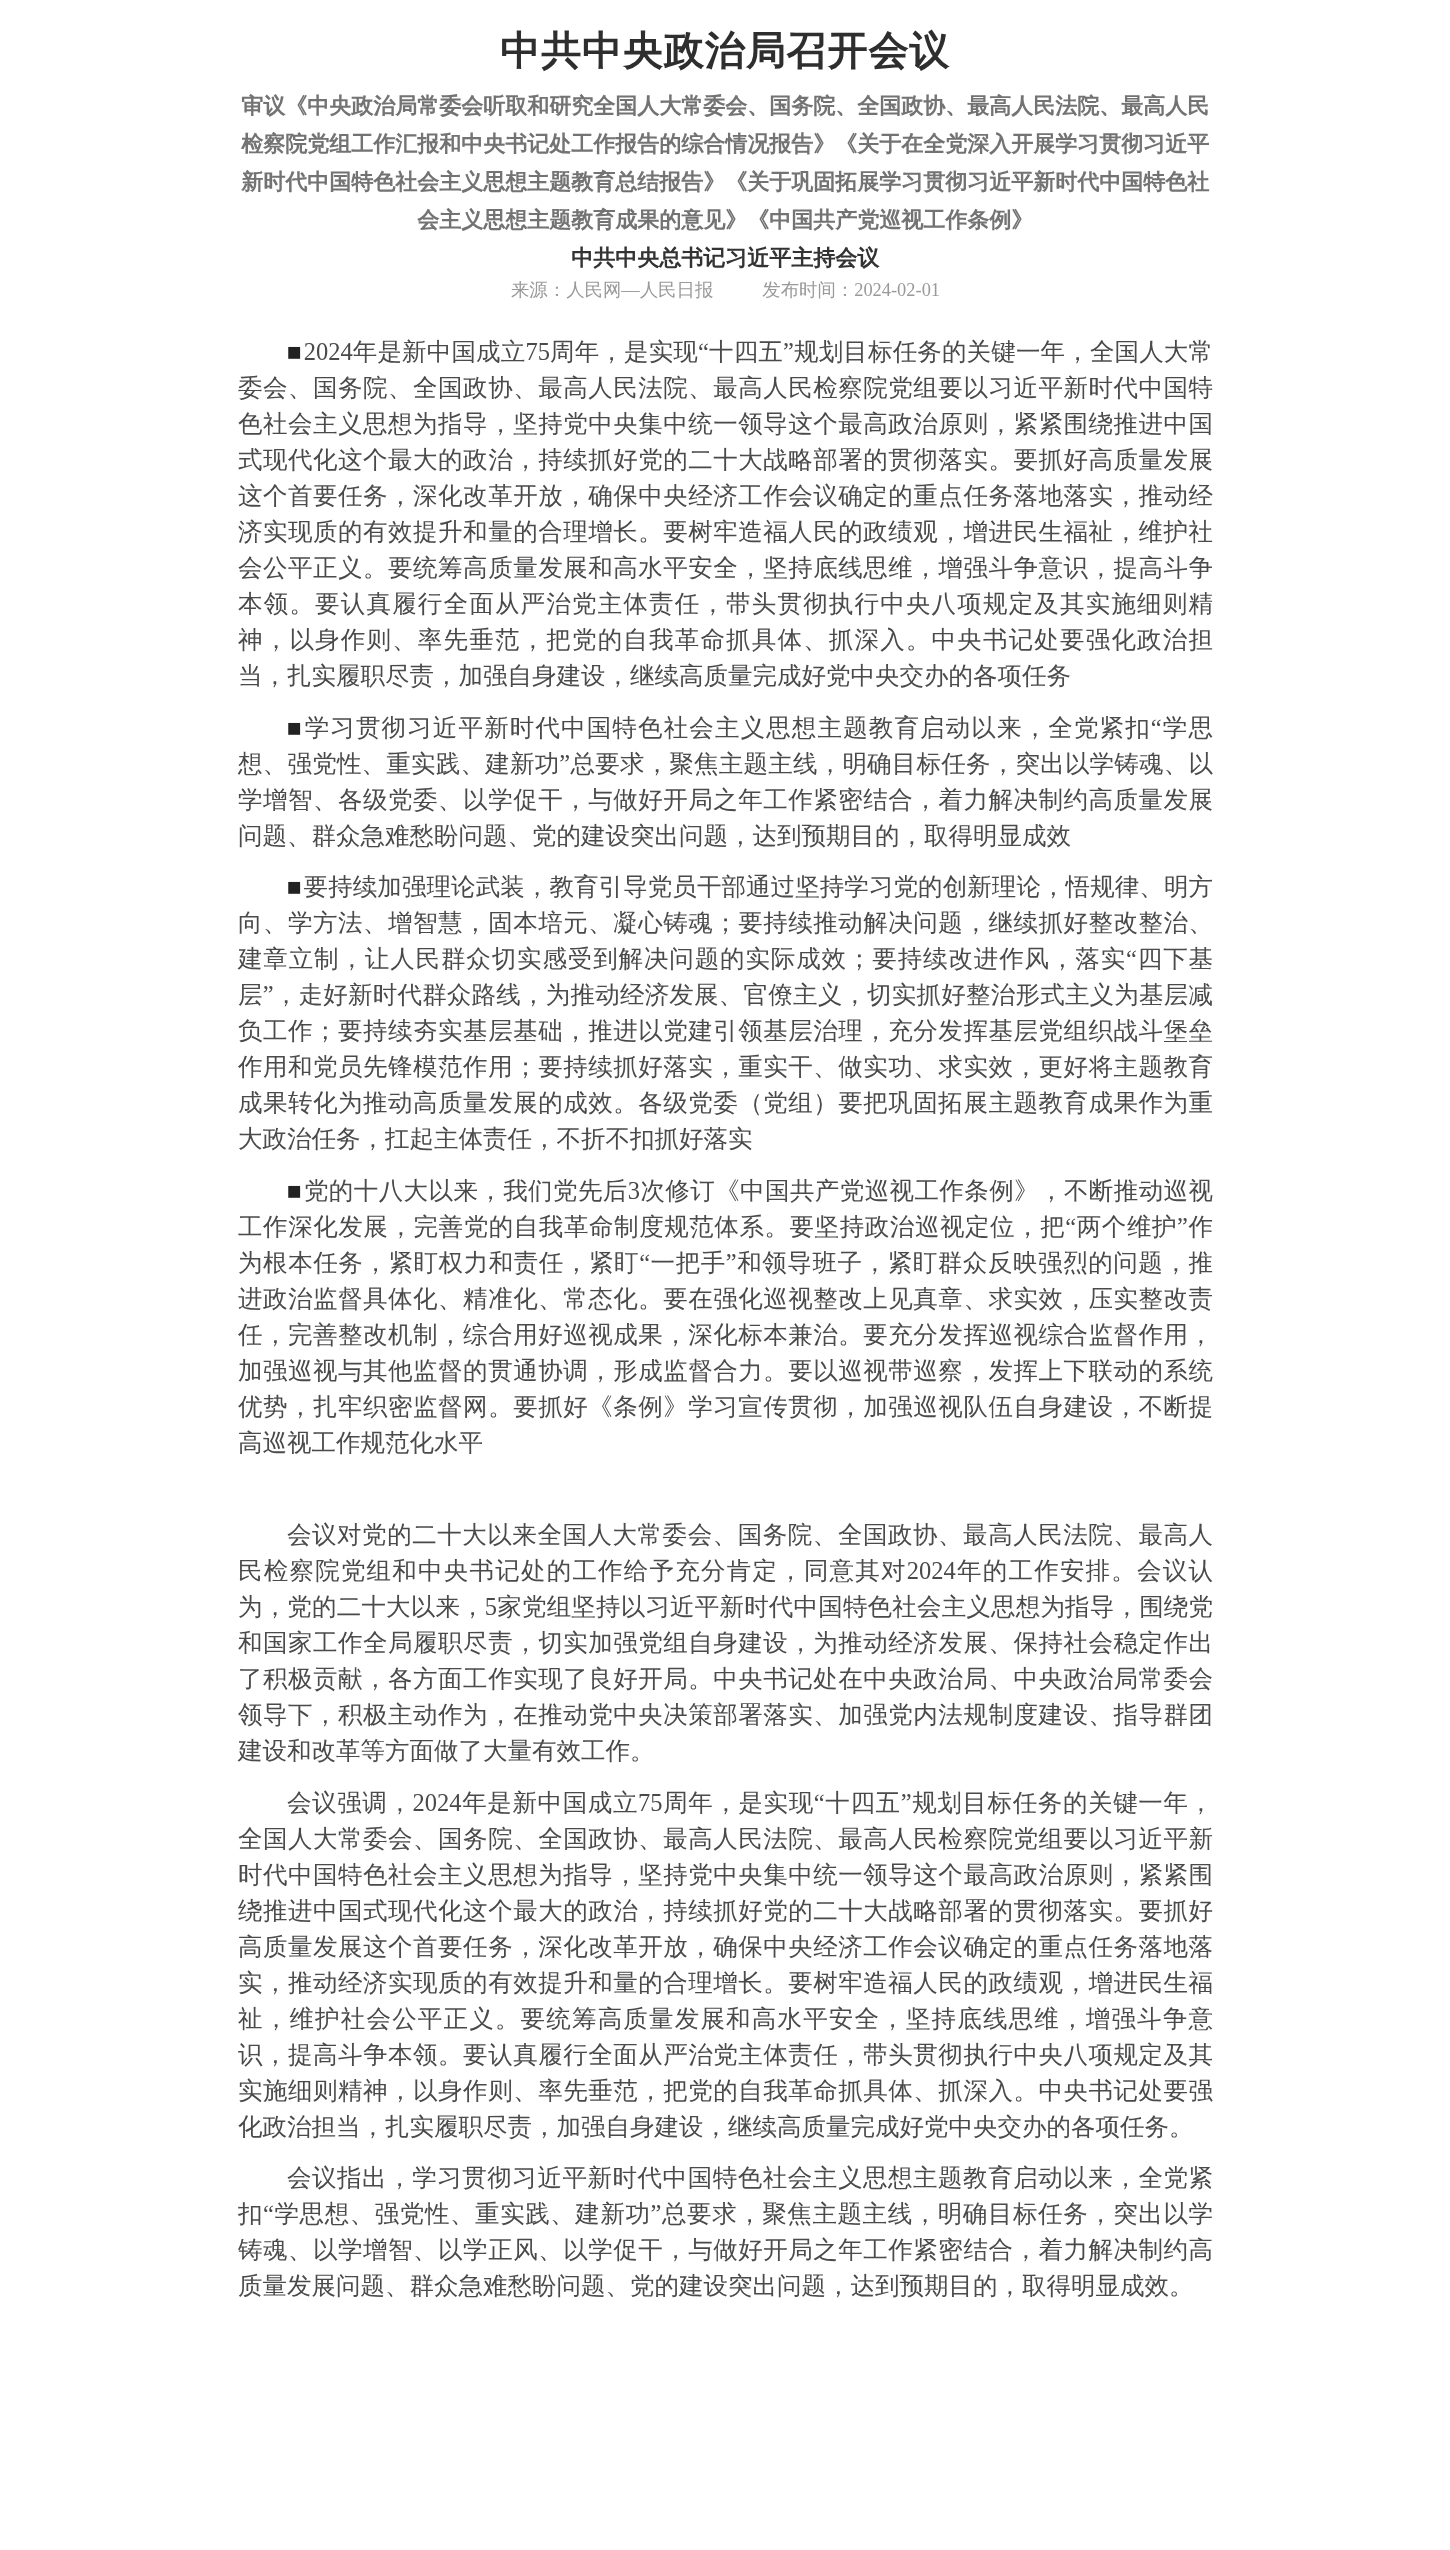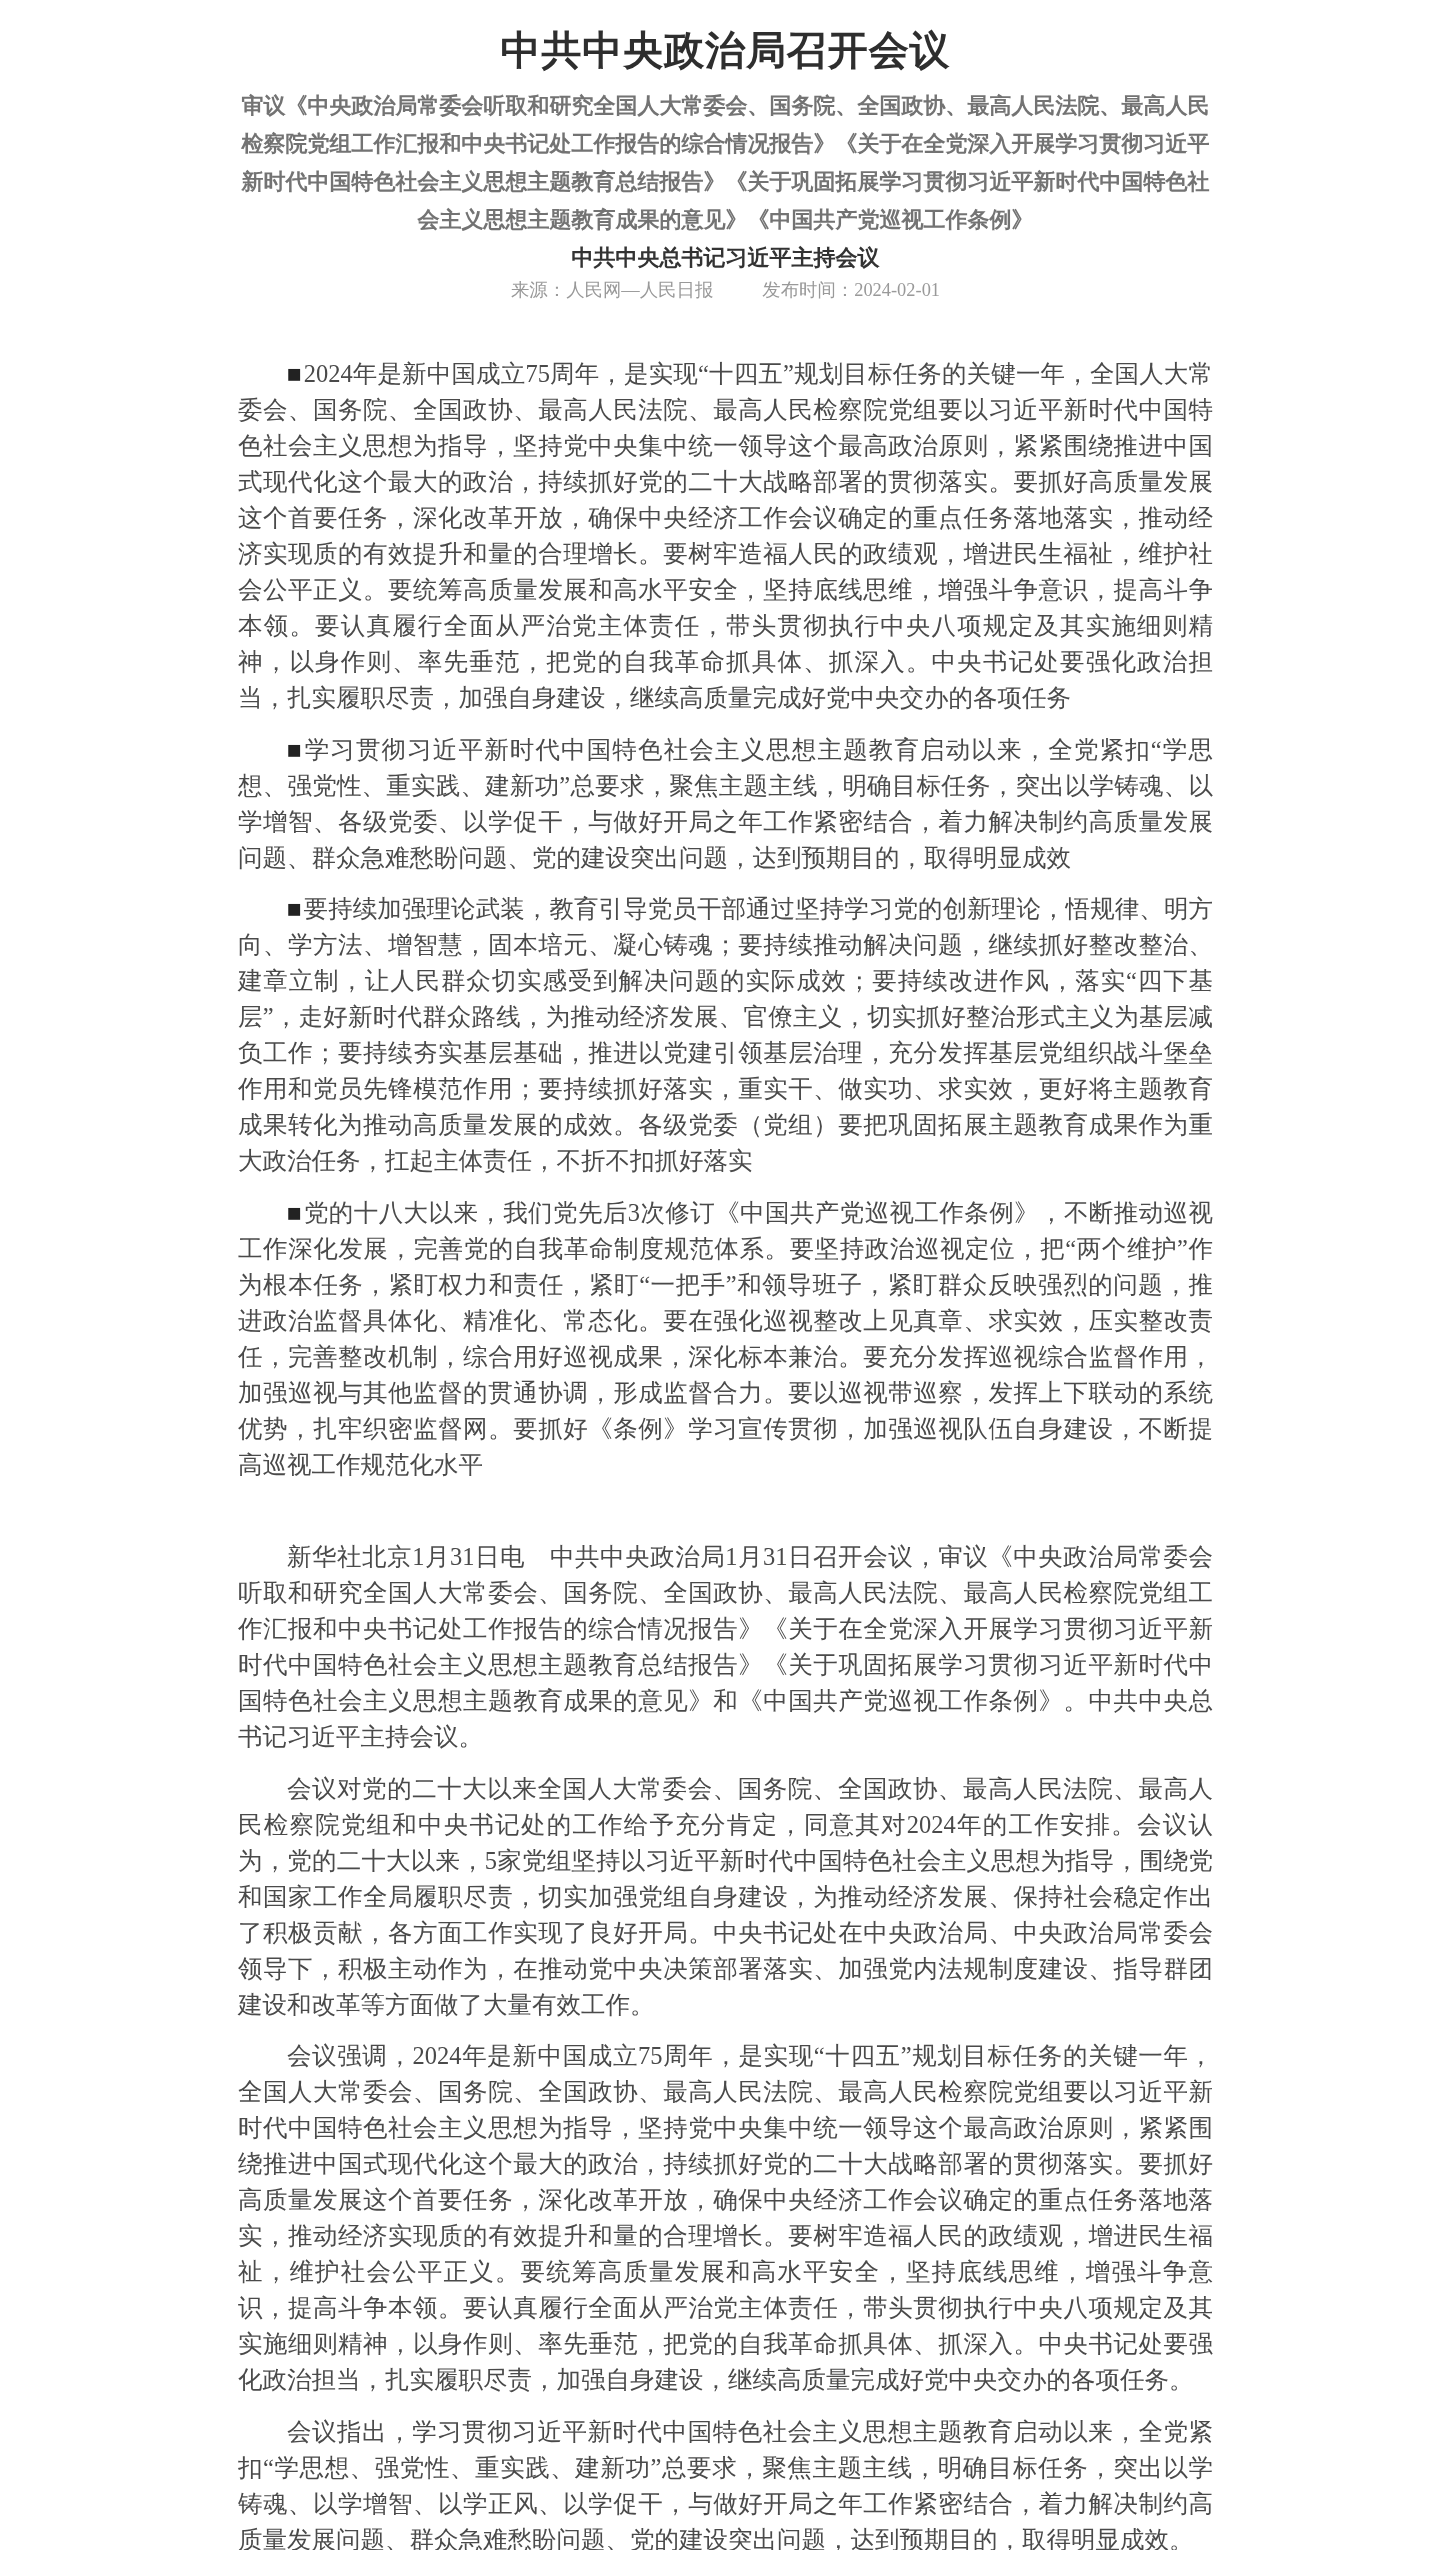--- a/index.html
+++ b/index.html
@@ -40,21 +40,21 @@
     text-align: center;
   }
   .meta {
     text-align: center;
     font-family: "Liberation Serif", serif;
     font-size: 18.4px;
     color: #999999;
   }
   .meta .meta-item { display: inline-block; }
   .meta .meta-gap { display: inline-block; width: 49px; }
-  .highlights { margin-top: 54px; }
+  .highlights { margin-top: 32px; }
   .para {
     font-family: "Liberation Serif", serif;
     font-size: 24.5px;
     line-height: 36px;
     color: #4a4a4a;
     text-indent: 2em;
     margin: 15.7px 0;
     text-align: justify;
   }
   .highlight .bullet {
@@ -79,21 +79,20 @@
     </div>
 
     <div class="highlights">
       <p class="para highlight"><span class="bullet">■</span><span>2024年是新中国成立75周年，是实现“十四五”规划目标任务的关键一年，全国人大常委会、国务院、全国政协、最高人民法院、最高人民检察院党组要以习近平新时代中国特色社会主义思想为指导，坚持党中央集中统一领导这个最高政治原则，紧紧围绕推进中国式现代化这个最大的政治，持续抓好党的二十大战略部署的贯彻落实。要抓好高质量发展这个首要任务，深化改革开放，确保中央经济工作会议确定的重点任务落地落实，推动经济实现质的有效提升和量的合理增长。要树牢造福人民的政绩观，增进民生福祉，维护社会公平正义。要统筹高质量发展和高水平安全，坚持底线思维，增强斗争意识，提高斗争本领。要认真履行全面从严治党主体责任，带头贯彻执行中央八项规定及其实施细则精神，以身作则、率先垂范，把党的自我革命抓具体、抓深入。中央书记处要强化政治担当，扎实履职尽责，加强自身建设，继续高质量完成好党中央交办的各项任务</span></p>
       <p class="para highlight"><span class="bullet">■</span><span>学习贯彻习近平新时代中国特色社会主义思想主题教育启动以来，全党紧扣“学思想、强党性、重实践、建新功”总要求，聚焦主题主线，明确目标任务，突出以学铸魂、以学增智、各级党委、以学促干，与做好开局之年工作紧密结合，着力解决制约高质量发展问题、群众急难愁盼问题、党的建设突出问题，达到预期目的，取得明显成效</span></p>
       <p class="para highlight"><span class="bullet">■</span><span>要持续加强理论武装，教育引导党员干部通过坚持学习党的创新理论，悟规律、明方向、学方法、增智慧，固本培元、凝心铸魂；要持续推动解决问题，继续抓好整改整治、建章立制，让人民群众切实感受到解决问题的实际成效；要持续改进作风，落实“四下基层”，走好新时代群众路线，为推动经济发展、官僚主义，切实抓好整治形式主义为基层减负工作；要持续夯实基层基础，推进以党建引领基层治理，充分发挥基层党组织战斗堡垒作用和党员先锋模范作用；要持续抓好落实，重实干、做实功、求实效，更好将主题教育成果转化为推动高质量发展的成效。各级党委（党组）要把巩固拓展主题教育成果作为重大政治任务，扛起主体责任，不折不扣抓好落实</span></p>
       <p class="para highlight"><span class="bullet">■</span><span>党的十八大以来，我们党先后3次修订《中国共产党巡视工作条例》，不断推动巡视工作深化发展，完善党的自我革命制度规范体系。要坚持政治巡视定位，把“两个维护”作为根本任务，紧盯权力和责任，紧盯“一把手”和领导班子，紧盯群众反映强烈的问题，推进政治监督具体化、精准化、常态化。要在强化巡视整改上见真章、求实效，压实整改责任，完善整改机制，综合用好巡视成果，深化标本兼治。要充分发挥巡视综合监督作用，加强巡视与其他监督的贯通协调，形成监督合力。要以巡视带巡察，发挥上下联动的系统优势，扎牢织密监督网。要抓好《条例》学习宣传贯彻，加强巡视队伍自身建设，不断提高巡视工作规范化水平</span></p>
     </div>
 
     <div class="body-section">
-      <p class="para">新华社北京1月31日电　中共中央政治局1月31日召开会议，审议《中央政治局常委会听取和研究全国人大常委会、国务院、全国政协、最高人民法院、最高人民检察院党组工作汇报和中央书记处工作报告的综合情况报告》《关于在全党深入开展学习贯彻习近平新时代中国特色社会主义思想主题教育总结报告》《关于巩固拓展学习贯彻习近平新时代中国特色社会主义思想主题教育成果的意见》和《中国共产党巡视工作条例》。中共中央总书记习近平主持会议。</p>
       <p class="para">会议对党的二十大以来全国人大常委会、国务院、全国政协、最高人民法院、最高人民检察院党组和中央书记处的工作给予充分肯定，同意其对2024年的工作安排。会议认为，党的二十大以来，5家党组坚持以习近平新时代中国特色社会主义思想为指导，围绕党和国家工作全局履职尽责，切实加强党组自身建设，为推动经济发展、保持社会稳定作出了积极贡献，各方面工作实现了良好开局。中央书记处在中央政治局、中央政治局常委会领导下，积极主动作为，在推动党中央决策部署落实、加强党内法规制度建设、指导群团建设和改革等方面做了大量有效工作。</p>
       <p class="para">会议强调，2024年是新中国成立75周年，是实现“十四五”规划目标任务的关键一年，全国人大常委会、国务院、全国政协、最高人民法院、最高人民检察院党组要以习近平新时代中国特色社会主义思想为指导，坚持党中央集中统一领导这个最高政治原则，紧紧围绕推进中国式现代化这个最大的政治，持续抓好党的二十大战略部署的贯彻落实。要抓好高质量发展这个首要任务，深化改革开放，确保中央经济工作会议确定的重点任务落地落实，推动经济实现质的有效提升和量的合理增长。要树牢造福人民的政绩观，增进民生福祉，维护社会公平正义。要统筹高质量发展和高水平安全，坚持底线思维，增强斗争意识，提高斗争本领。要认真履行全面从严治党主体责任，带头贯彻执行中央八项规定及其实施细则精神，以身作则、率先垂范，把党的自我革命抓具体、抓深入。中央书记处要强化政治担当，扎实履职尽责，加强自身建设，继续高质量完成好党中央交办的各项任务。</p>
       <p class="para">会议指出，学习贯彻习近平新时代中国特色社会主义思想主题教育启动以来，全党紧扣“学思想、强党性、重实践、建新功”总要求，聚焦主题主线，明确目标任务，突出以学铸魂、以学增智、以学正风、以学促干，与做好开局之年工作紧密结合，着力解决制约高质量发展问题、群众急难愁盼问题、党的建设突出问题，达到预期目的，取得明显成效。</p>
 
     </div>
 
   </div>
 </div>
 
 

